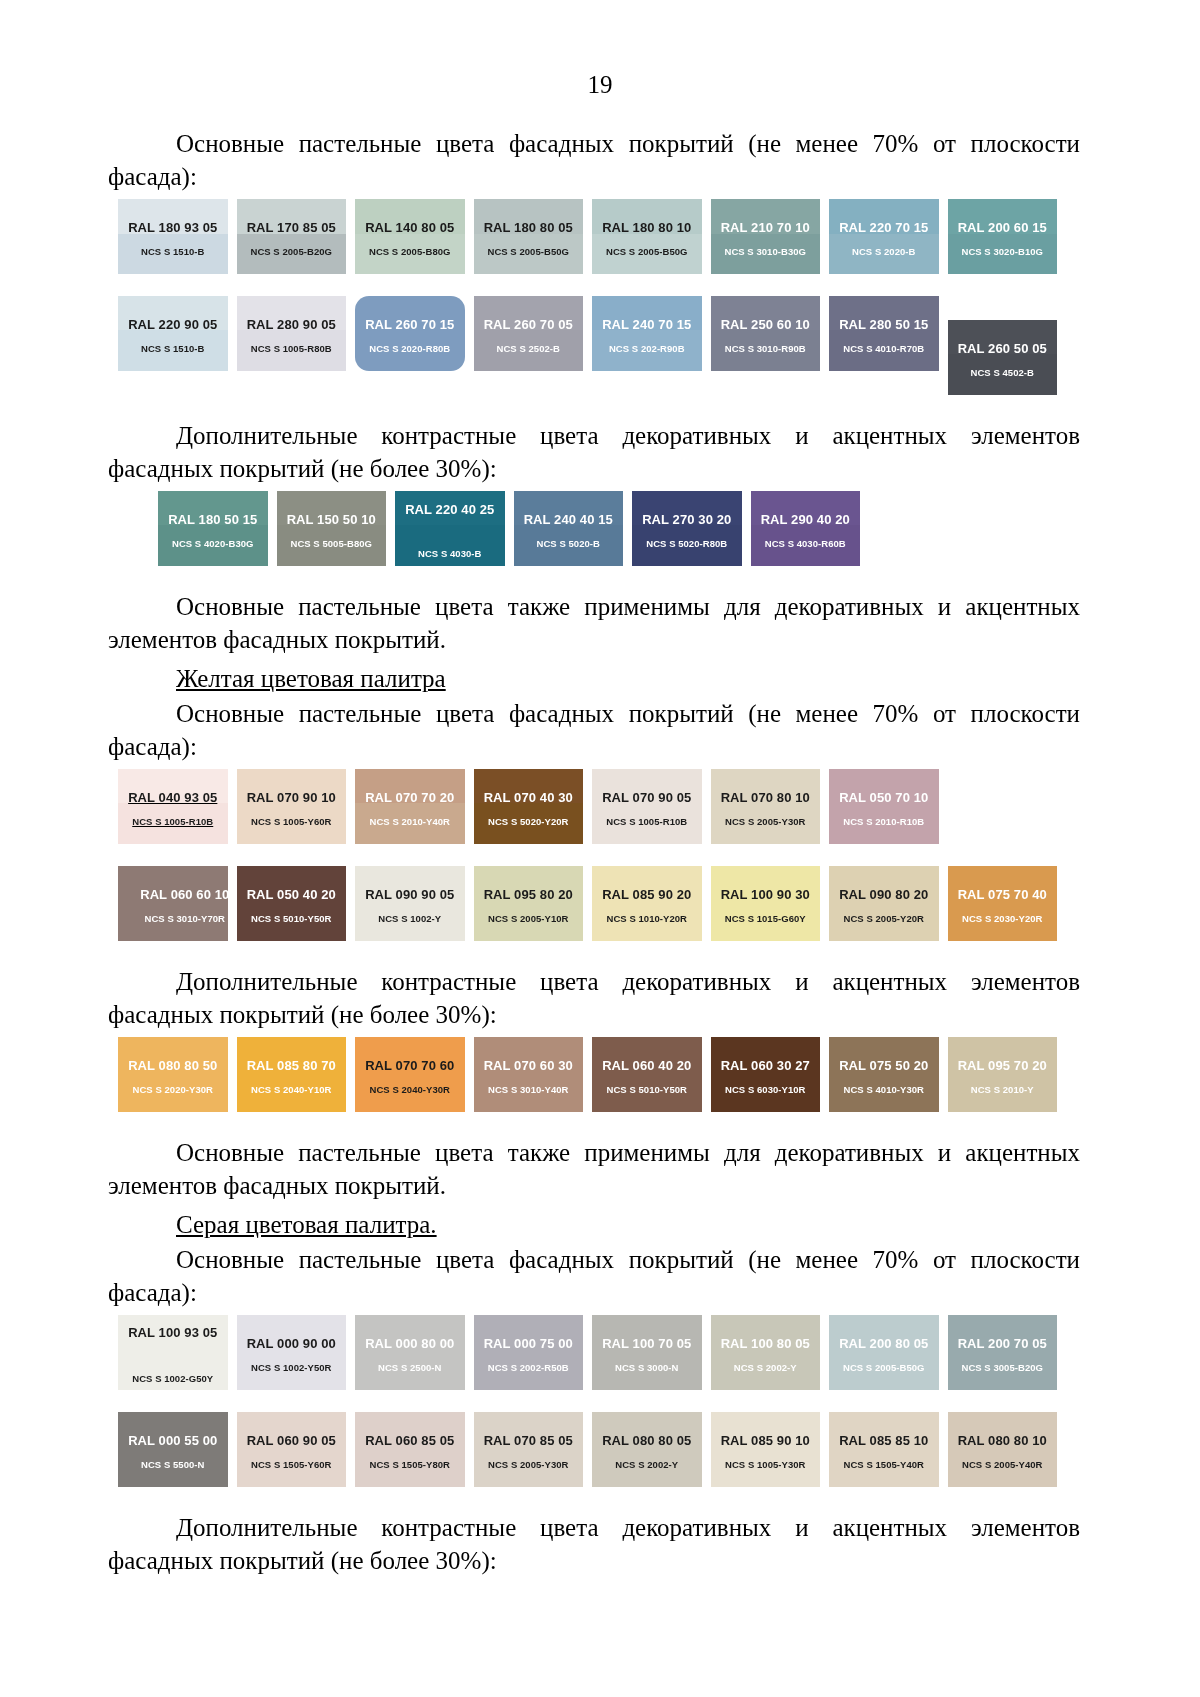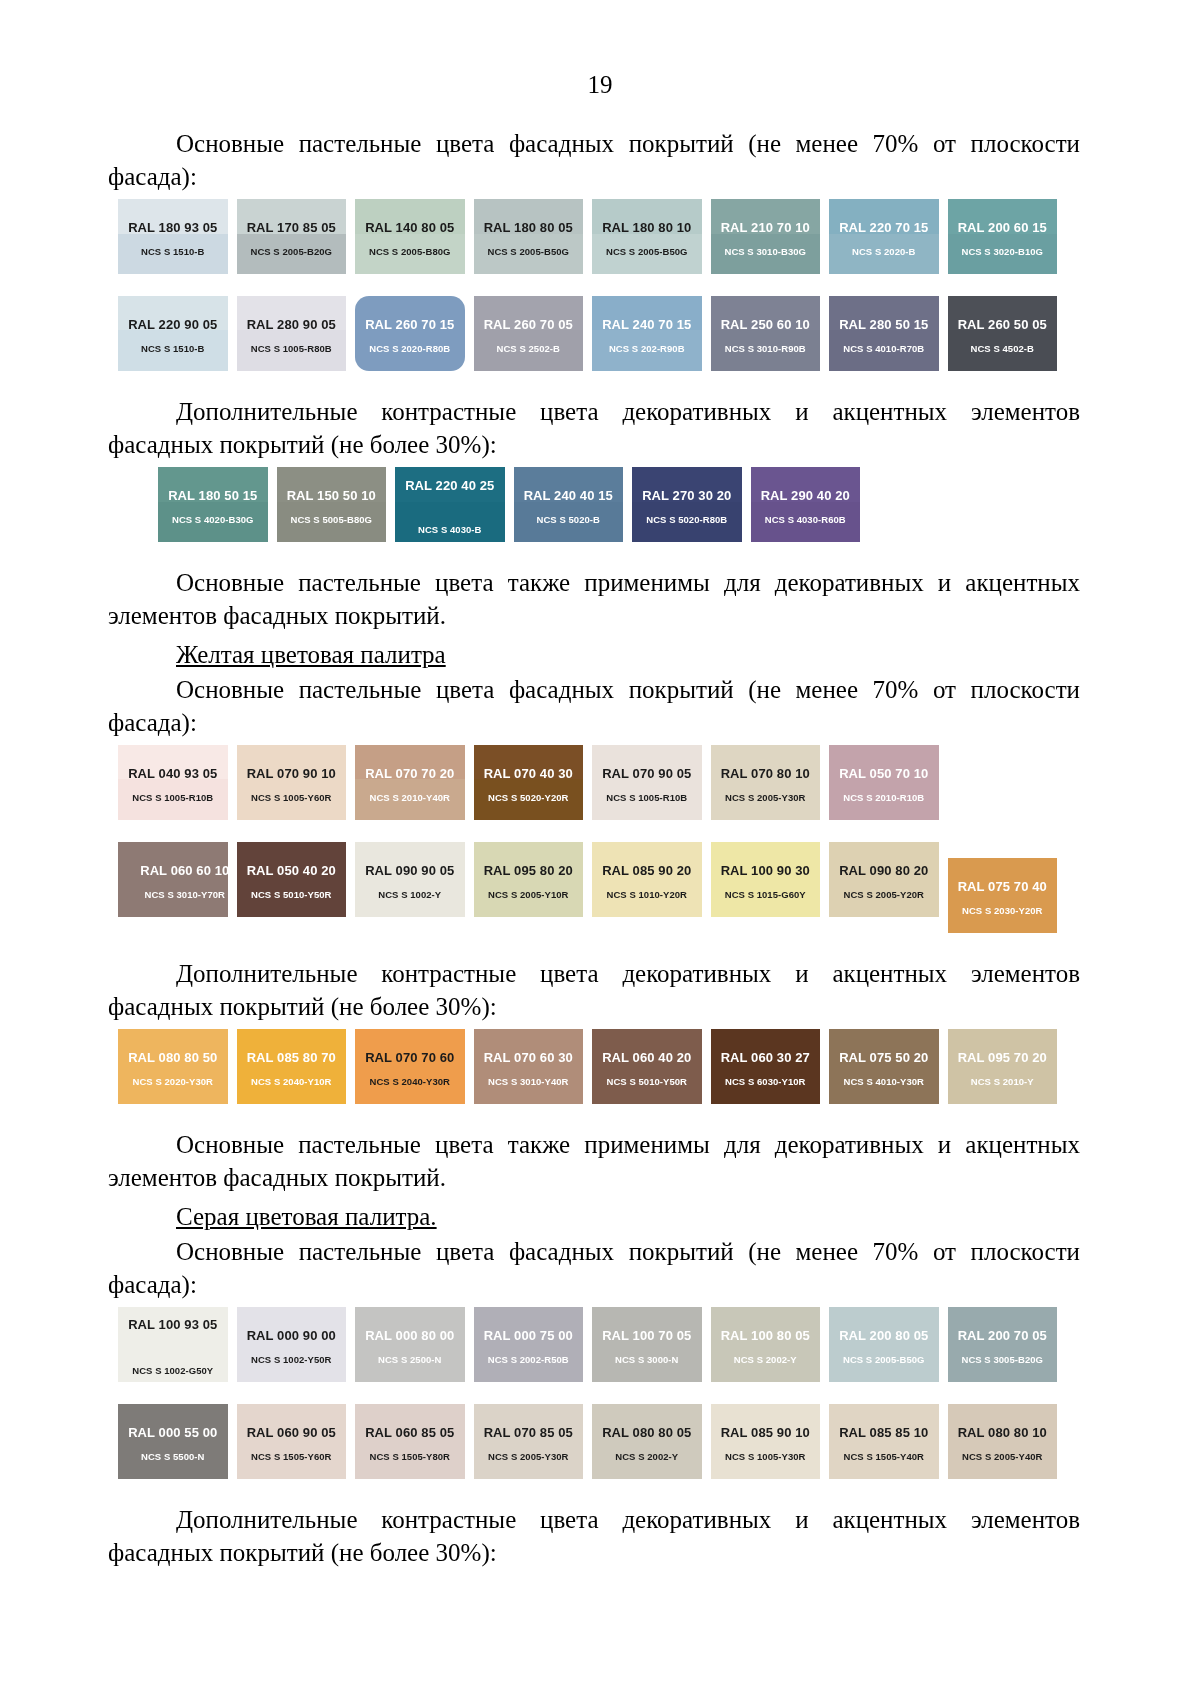--- a/index.html
+++ b/index.html
@@ -202,21 +202,21 @@
           <div class="ncs">NCS S 3010-R90B</div>
         </div>
       </div>
       <div class="swatch-wrap">
         <div class="swatch dark" style="background: linear-gradient(rgb(110, 112, 136) 0%, rgb(110, 112, 136) 46%, rgb(107, 109, 133) 46%, rgb(107, 109, 133) 100%);">
           <div class="ral">RAL 280 50 15</div>
           <div class="ncs">NCS S 4010-R70B</div>
         </div>
       </div>
       <div class="swatch-wrap">
-        <div class="swatch dark" style="background: linear-gradient(rgb(77, 80, 87) 0%, rgb(77, 80, 87) 46%, rgb(74, 77, 84) 46%, rgb(74, 77, 84) 100%);">
+        <div class="swatch dark" style="background: linear-gradient(rgb(77, 80, 87) 0%, rgb(77, 80, 87) 46%, rgb(74, 77, 84) 46%, rgb(74, 77, 84) 100%); margin-top: 24px;">
           <div class="ral">RAL 260 50 05</div>
           <div class="ncs">NCS S 4502-B</div>
         </div>
       </div>
     </div>
 
   <div class="after-grid"></div>
 
   <p class="para">Дополнительные контрастные цвета декоративных и акцентных элементов фасадных покрытий (не более 30%):</p>
 
@@ -262,21 +262,21 @@
   <div class="after-grid"></div>
 
   <p class="para last-line-left">Основные пастельные цвета также применимы для декоративных и акцентных элементов фасадных покрытий.</p>
 
   <div class="subhead"><span class="u">Желтая цветовая палитра</span></div>
 
   <p class="para">Основные пастельные цвета фасадных покрытий (не менее 70% от плоскости фасада):</p>
 
   <div class="swatch-row main">
       <div class="swatch-wrap">
-        <div class="swatch light" style="background: linear-gradient(rgb(248, 233, 230) 0%, rgb(248, 233, 230) 46%, rgb(245, 226, 223) 46%, rgb(245, 226, 223) 100%);">
+        <div class="swatch light" style="background: linear-gradient(rgb(248, 233, 230) 0%, rgb(248, 233, 230) 46%, rgb(245, 226, 223) 46%, rgb(245, 226, 223) 100%); text-decoration: underline;">
           <div class="ral">RAL 040 93 05</div>
           <div class="ncs">NCS S 1005-R10B</div>
         </div>
       </div>
       <div class="swatch-wrap">
         <div class="swatch light" style="background: linear-gradient(rgb(236, 217, 198) 0%, rgb(236, 217, 198) 46%, rgb(236, 217, 198) 46%, rgb(236, 217, 198) 100%);">
           <div class="ral">RAL 070 90 10</div>
           <div class="ncs">NCS S 1005-Y60R</div>
         </div>
       </div>
@@ -349,21 +349,21 @@
           <div class="ncs">NCS S 1015-G60Y</div>
         </div>
       </div>
       <div class="swatch-wrap">
         <div class="swatch light" style="background: linear-gradient(rgb(221, 209, 178) 0%, rgb(221, 209, 178) 46%, rgb(221, 209, 178) 46%, rgb(221, 209, 178) 100%);">
           <div class="ral">RAL 090 80 20</div>
           <div class="ncs">NCS S 2005-Y20R</div>
         </div>
       </div>
       <div class="swatch-wrap">
-        <div class="swatch dark" style="background: linear-gradient(rgb(217, 154, 79) 0%, rgb(217, 154, 79) 46%, rgb(217, 154, 79) 46%, rgb(217, 154, 79) 100%); margin-top: 16px;">
+        <div class="swatch dark" style="background: linear-gradient(rgb(217, 154, 79) 0%, rgb(217, 154, 79) 46%, rgb(217, 154, 79) 46%, rgb(217, 154, 79) 100%);">
           <div class="ral">RAL 075 70 40</div>
           <div class="ncs">NCS S 2030-Y20R</div>
         </div>
       </div>
     </div>
 
   <div class="after-grid"></div>
 
   <p class="para">Дополнительные контрастные цвета декоративных и акцентных элементов фасадных покрытий (не более 30%):</p>
 

